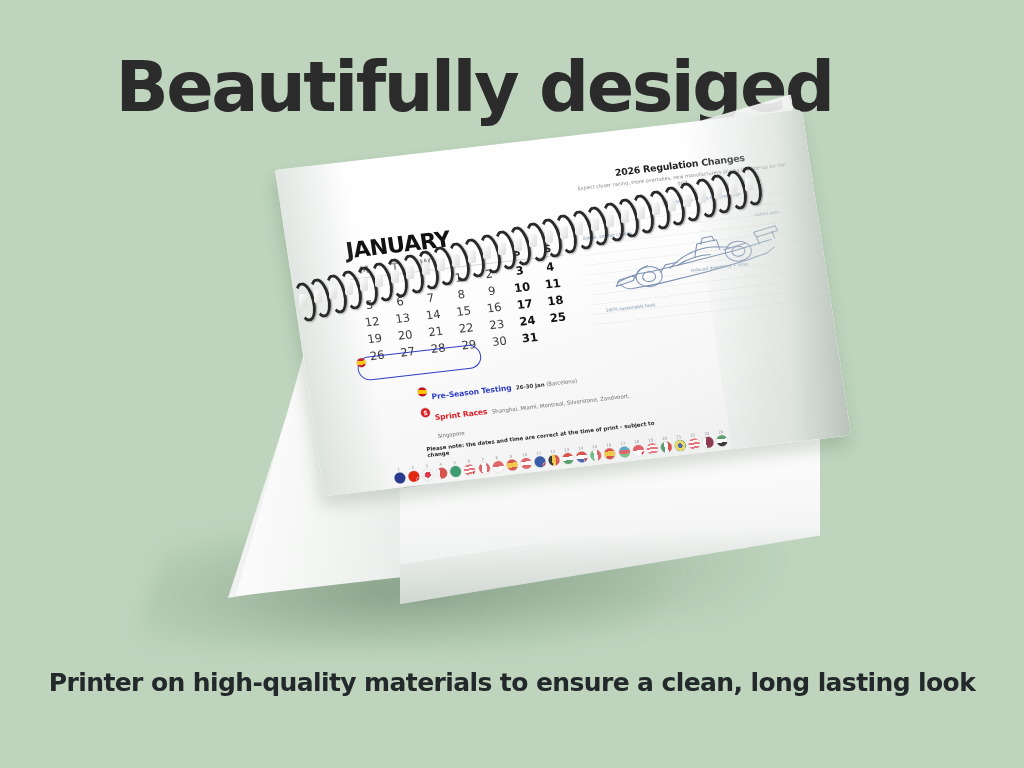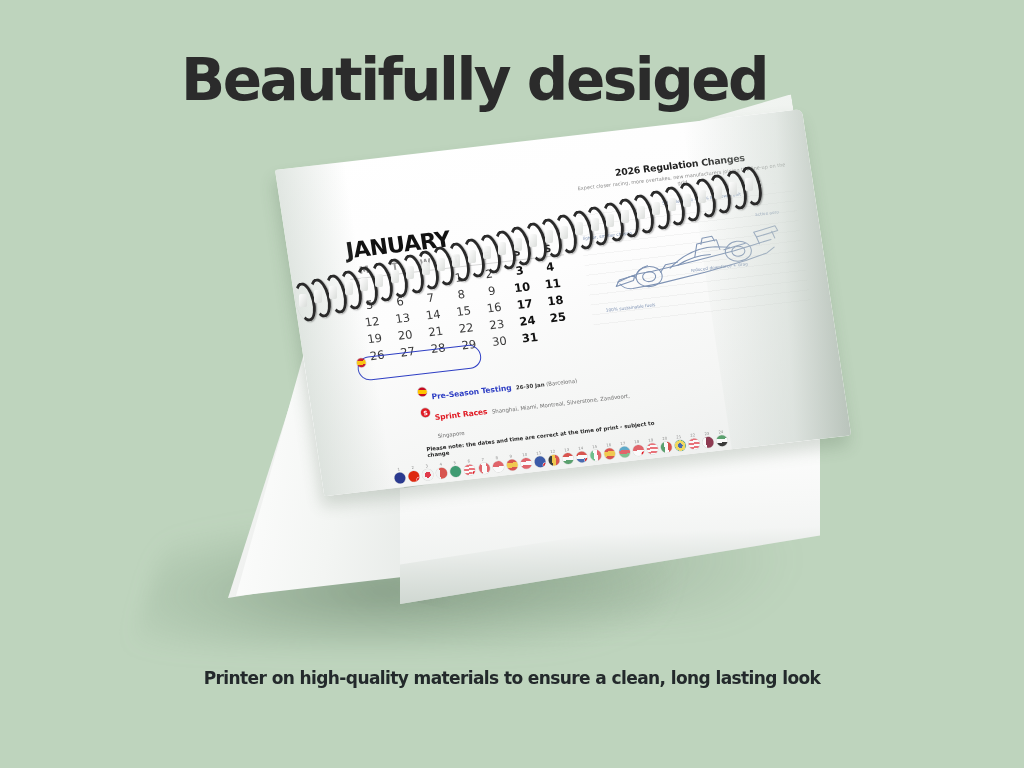--- a/index.html
+++ b/index.html
@@ -9,31 +9,31 @@
     font-family:"Liberation Sans", sans-serif;
     position:relative;
   }
 
   
   .headline{
     position:absolute;left:0;top:46px;width:948px;
     text-align:center;
     font-family:"DejaVu Sans", sans-serif;
     font-weight:700;
-    font-size:58px;
+    font-size:70px;
     letter-spacing:-2.5px;
     color:#2b2b2b;
     white-space:nowrap;
   }
   .subcaption{
     position:absolute;left:0;top:668px;width:1024px;
     text-align:center;
     font-family:"DejaVu Sans", sans-serif;
     font-weight:600;
-    font-size:17px;
+    font-size:25px;
     letter-spacing:-0.6px;
     color:#23292b;
     white-space:nowrap;
   }
 
   
   .ground-shadow{
     position:absolute;left:150px;top:520px;width:520px;height:130px;
     background:radial-gradient(ellipse at 45% 55%, rgba(78,103,80,.45) 0%, rgba(110,140,112,.22) 45%, rgba(160,190,162,0) 78%);
     filter:blur(10px);

